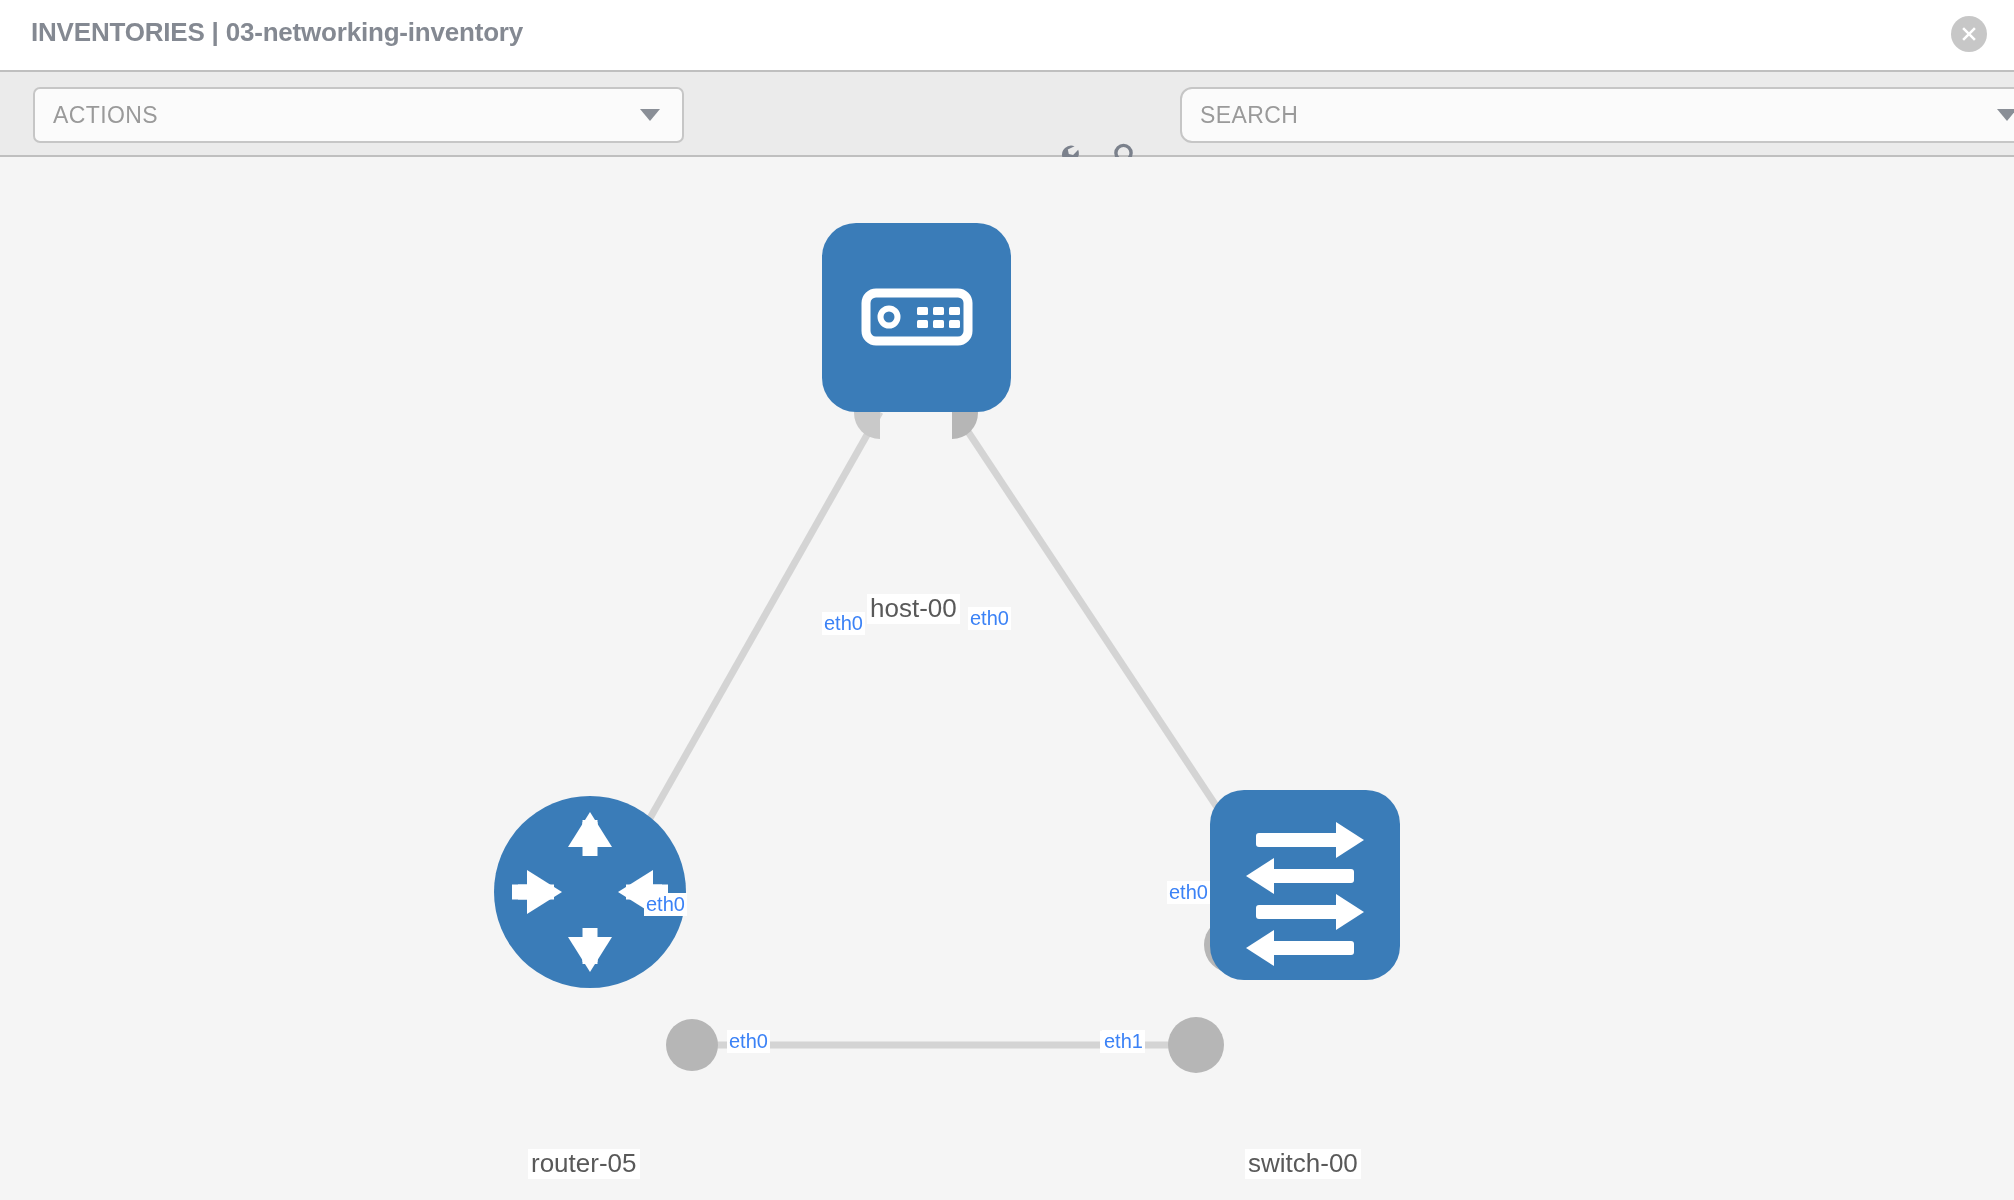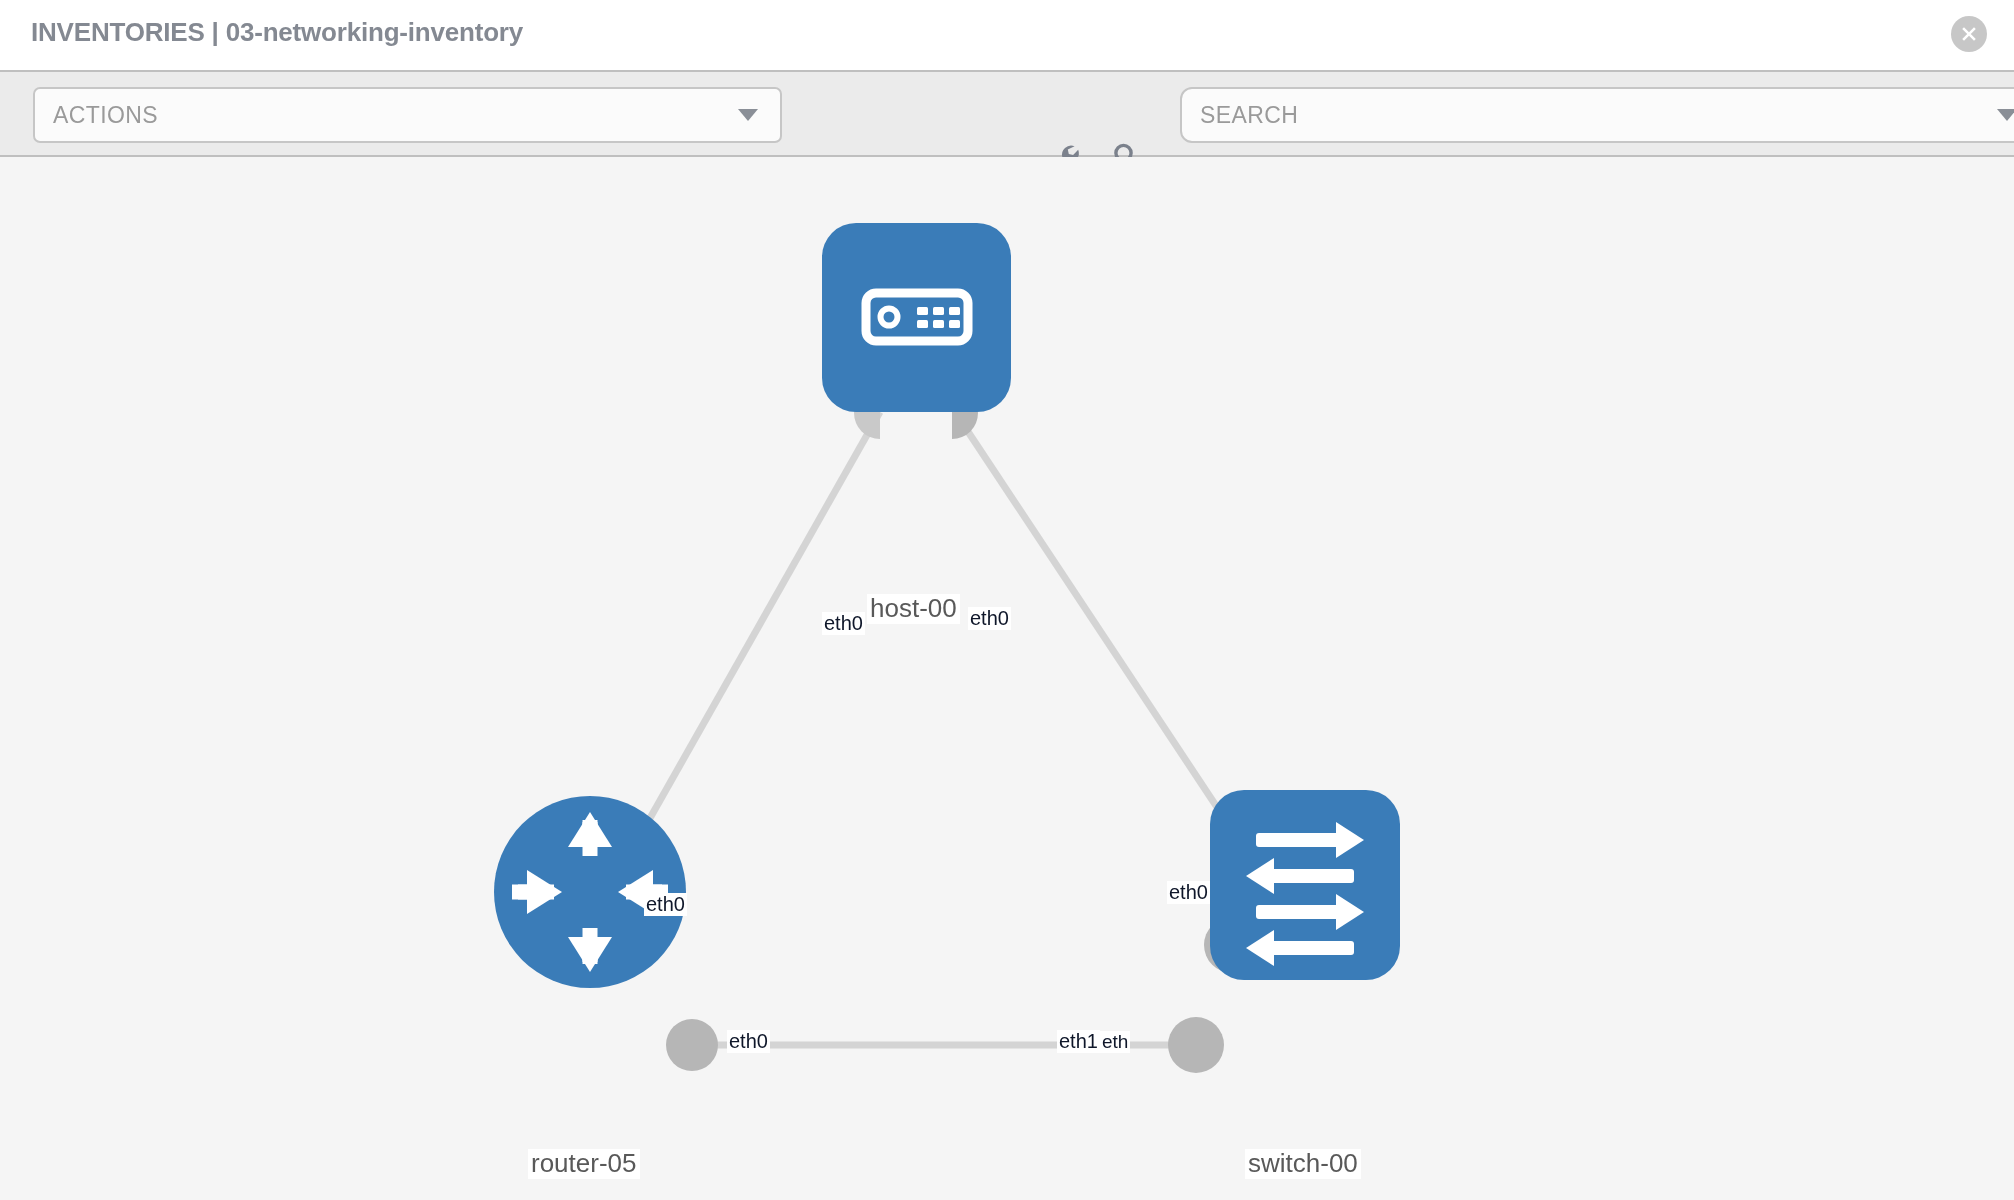--- a/index.html
+++ b/index.html
@@ -64,21 +64,21 @@
     height: 87px;
     background: #ebebeb;
     border-top: 2px solid #bfbfbf;
     border-bottom: 2px solid #bfbfbf;
   }
 
   .actions-select {
     position: absolute;
     left: 33px;
     top: 15px;
-    width: 749px;
+    width: 651px;
     height: 56px;
     background: #fbfbfb;
     border: 2px solid #c6c6c6;
     border-radius: 7px;
     display: flex;
     align-items: center;
   }
   .actions-select .sel-label {
     margin-left: 18px;
     font-size: 23px;
@@ -152,21 +152,21 @@
     font-size: 26px;
     color: #595959;
     background: #ffffff;
     white-space: nowrap;
     padding: 0 3px;
     line-height: 1.15;
   }
   .edge-label {
     position: absolute;
     font-size: 20px;
-    color: #0f172a;
+    color: #3b82f6;
     background: #ffffff;
     white-space: nowrap;
     padding: 0 2px;
     line-height: 1.15;
   }
   .edge-label.small { font-size: 19px; }
 </style>
 </head>
 <body>
 
@@ -315,16 +315,16 @@
     <div class="edge-label" style="left:968px; top:450px;">eth0</div>
 
     <div class="edge-label" style="left:644px; top:736px;">eth0</div>
 
     <div class="edge-label" style="left:1167px; top:724px;">eth0</div>
 
     <div class="edge-label" style="left:727px; top:873px;">eth0</div>
 
     <div class="edge-label small" style="left:1100px; top:874px; z-index:1;">eth</div>
 
-    <div class="edge-label" style="left:1057px; top:873px; z-index:2;">eth1</div>
+    <div class="edge-label" style="left:1102px; top:873px; z-index:2;">eth1</div>
 
   </div>
 </div>
 
 </body></html>

